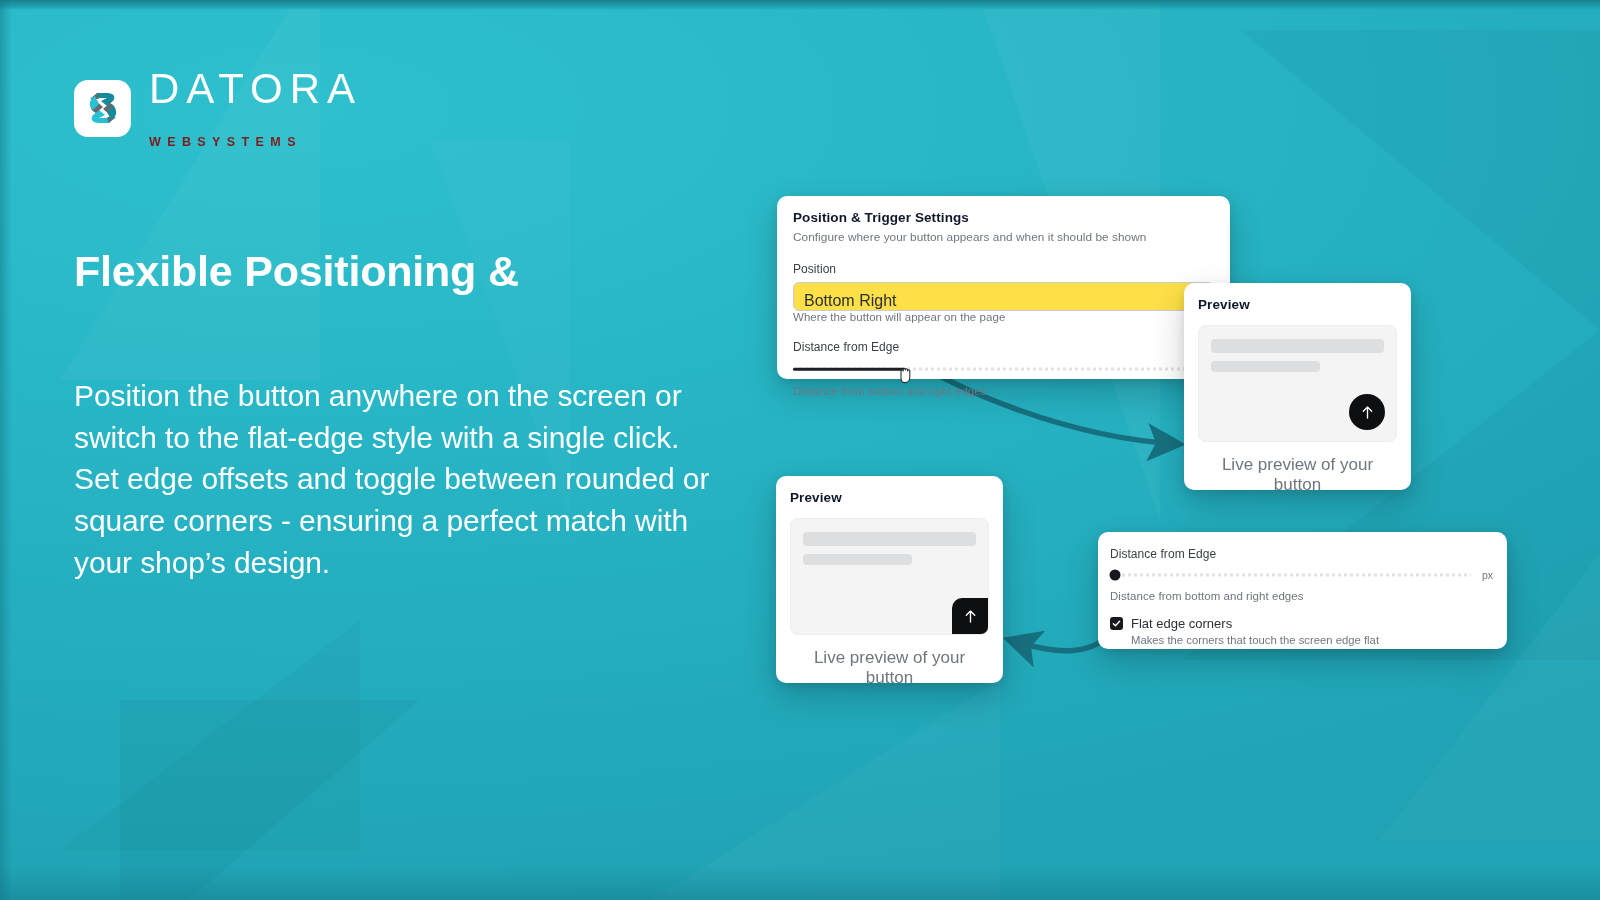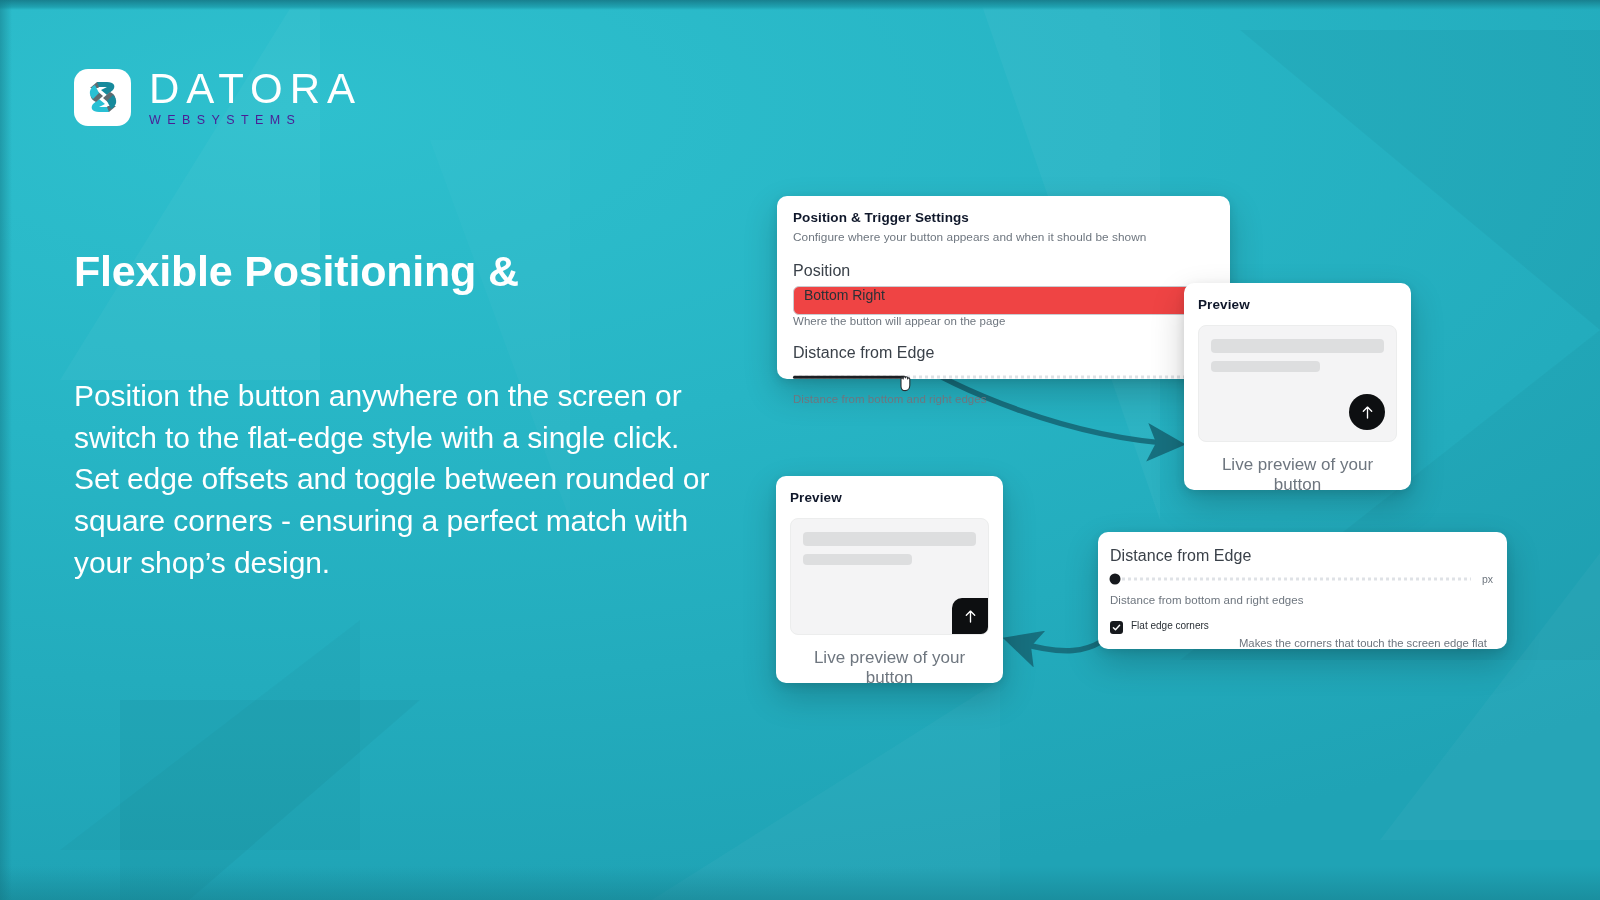--- a/index.html
+++ b/index.html
@@ -79,26 +79,27 @@
   .logo-wordmark { display: flex; flex-direction: column; }
   .logo-name {
     color: #ffffff;
     font-size: 42px;
     letter-spacing: 7px;
     font-weight: 400;
     line-height: 1;
     white-space: nowrap;
   }
   .logo-sub {
-    color: #4c1d95;
+    color: #7f1d1d;
     font-size: 12.5px;
     letter-spacing: 6.4px;
-    margin-top: 4px;
+    margin-top: 26px;
     line-height: 1;
     white-space: nowrap;
+    font-weight: bold;
   }
 
   
   .headline {
     position: absolute;
     left: 74px;
     top: 245px;
     width: 660px;
     color: #ffffff;
     font-size: 43px;
@@ -131,39 +132,39 @@
     color: #0f172a;
     letter-spacing: 0.1px;
   }
   .card-sub {
     font-size: 11.8px;
     color: #6e767f;
     margin-top: 5px;
     letter-spacing: 0.05px;
   }
   .field-label {
-    font-size: 16px;
+    font-size: 12px;
     color: #3a4149;
     letter-spacing: 0.05px;
   }
   .field-help {
     font-size: 11.5px;
     color: #6e767f;
     letter-spacing: 0.05px;
   }
   .select {
     position: relative;
     height: 27px;
     border: 1px solid #c9ccd1;
     border-radius: 6px;
-    background: #ef4444;
+    background: #fde047;
     display: flex;
-    align-items: flex-start;
+    align-items: flex-end;
     padding: 0 10px;
-    font-size: 14px;
+    font-size: 16px;
     color: #2a3036;
   }
   .select-stepper {
     position: absolute;
     right: 9px; top: 50%;
     transform: translateY(-50%);
     display: flex; flex-direction: column;
     gap: 2px;
     color: #9aa1a8;
   }
@@ -240,22 +241,22 @@
   .checkbox-row { display: flex; align-items: flex-start; gap: 8px; }
   .checkbox {
     width: 13px; height: 13px;
     border-radius: 3px;
     background: #16191d;
     display: flex; align-items: center; justify-content: center;
     flex: none;
     margin-top: 1px;
   }
   .checkbox svg { display: block; }
-  .check-label { font-size: 10px; color: #2a3036; }
-  .check-help { font-size: 11.3px; color: #6e767f; margin-top: 3px; margin-left: 21px; text-align: right; }
+  .check-label { font-size: 13px; color: #2a3036; }
+  .check-help { font-size: 11.3px; color: #6e767f; margin-top: 3px; margin-left: 21px; }
 
   .arrows { position: absolute; inset: 0; pointer-events: none; }
 </style>
 </head>
 <body>
 
 <div class="stage">
 
   <div class="bg-base"></div>
   <div class="facet f1"></div>

